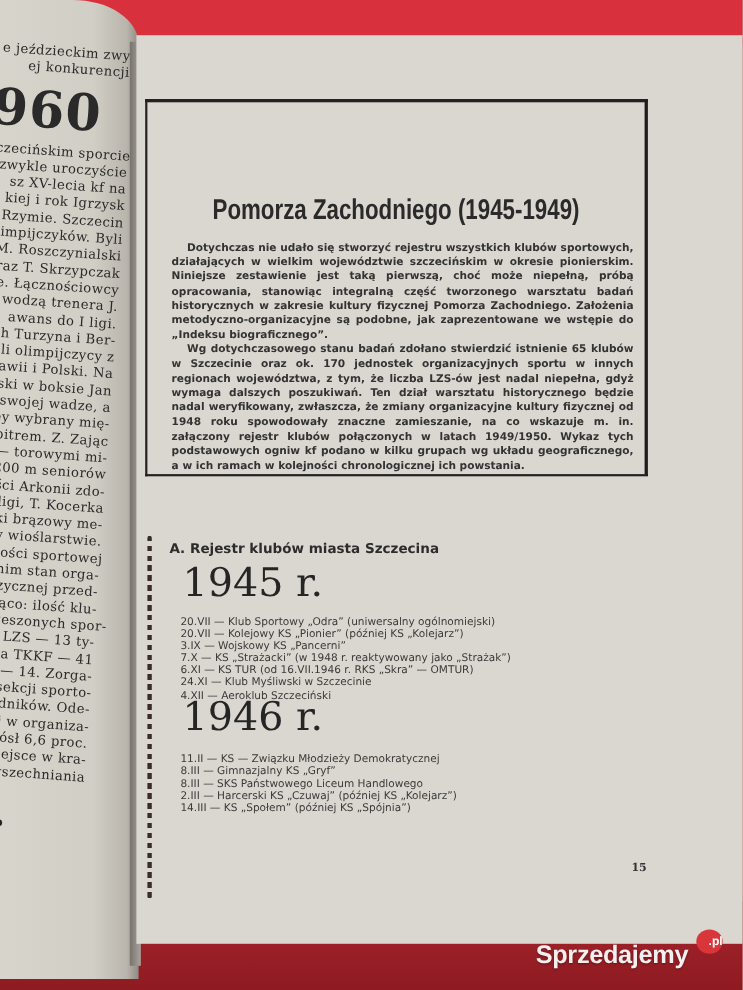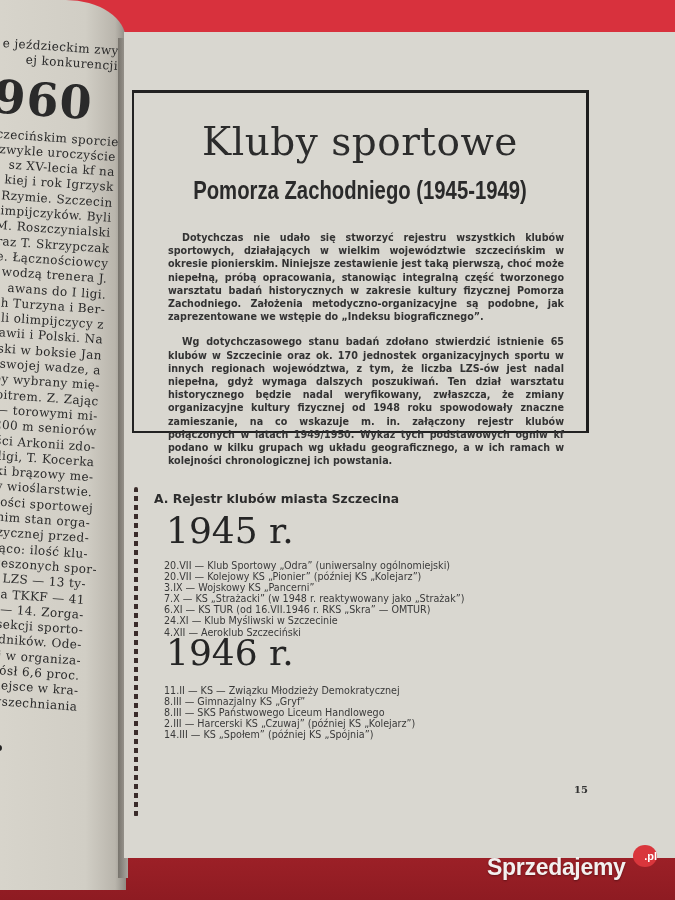--- a/index.html
+++ b/index.html
@@ -42,21 +42,21 @@
     }
     .subtitle {
       position:absolute; left:0; top:82px; width:100%; text-align:center;
       font-family:"Liberation Sans", sans-serif; font-weight:bold; font-size:26px;
       transform:scaleX(0.78); color:#2a2a2a;
     }
     .intro {
       position:absolute; left:22px; top:126px; width:420px;
       font-size:9.6px; line-height:13.2px; text-align:justify; font-weight:bold; color:#333;
     }
-    .intro p { margin:12px; text-indent:14px; }
+    .intro p { margin:0; text-indent:14px; }
 
     .section-head {
       position:absolute; left:30px; top:460px;
       font-size:12.3px; font-weight:bold; color:#2c2c2c;
     }
     .stitch { position:absolute; left:10px; top:455px; width:4px; height:330px;
       background:repeating-linear-gradient(#3a2c2a 0 5px, transparent 5px 9px); border-radius:2px; }
 
     .year {
       position:absolute; left:42px;
@@ -133,21 +133,20 @@
       <div class="line">ch wyniósł 6,6 proc.</div>
       <div class="line">zecie miejsce w kra-</div>
       <div class="line">em upowszechniania</div>
     </div>
   <div class="dot"></div>
 </div>
 <div class="spine-shadow"></div>
 
 <div class="right-page">
   <div class="frame">
-    <div class="title">Kluby sportowe</div>
     <div class="subtitle">Pomorza Zachodniego (1945-1949)</div>
     <div class="intro">
       <p>Dotychczas nie udało się stworzyć rejestru wszystkich klubów sportowych, działających w wielkim województwie szczecińskim w okresie pionierskim. Niniejsze zestawienie jest taką pierwszą, choć może niepełną, próbą opracowania, stanowiąc integralną część tworzonego warsztatu badań historycznych w zakresie kultury fizycznej Pomorza Zachodniego. Założenia metodyczno-organizacyjne są podobne, jak zaprezentowane we wstępie do „Indeksu biograficznego”.</p>
       <p>Wg dotychczasowego stanu badań zdołano stwierdzić istnienie 65 klubów w Szczecinie oraz ok. 170 jednostek organizacyjnych sportu w innych regionach województwa, z tym, że liczba LZS-ów jest nadal niepełna, gdyż wymaga dalszych poszukiwań. Ten dział warsztatu historycznego będzie nadal weryfikowany, zwłaszcza, że zmiany organizacyjne kultury fizycznej od 1948 roku spowodowały znaczne zamieszanie, na co wskazuje m. in. załączony rejestr klubów połączonych w latach 1949/1950. Wykaz tych podstawowych ogniw kf podano w kilku grupach wg układu geograficznego, a w ich ramach w kolejności chronologicznej ich powstania.</p>
     </div>
   </div>
 
   <div class="stitch"></div>
   <div class="section-head">A. Rejestr klubów miasta Szczecina</div>
 

